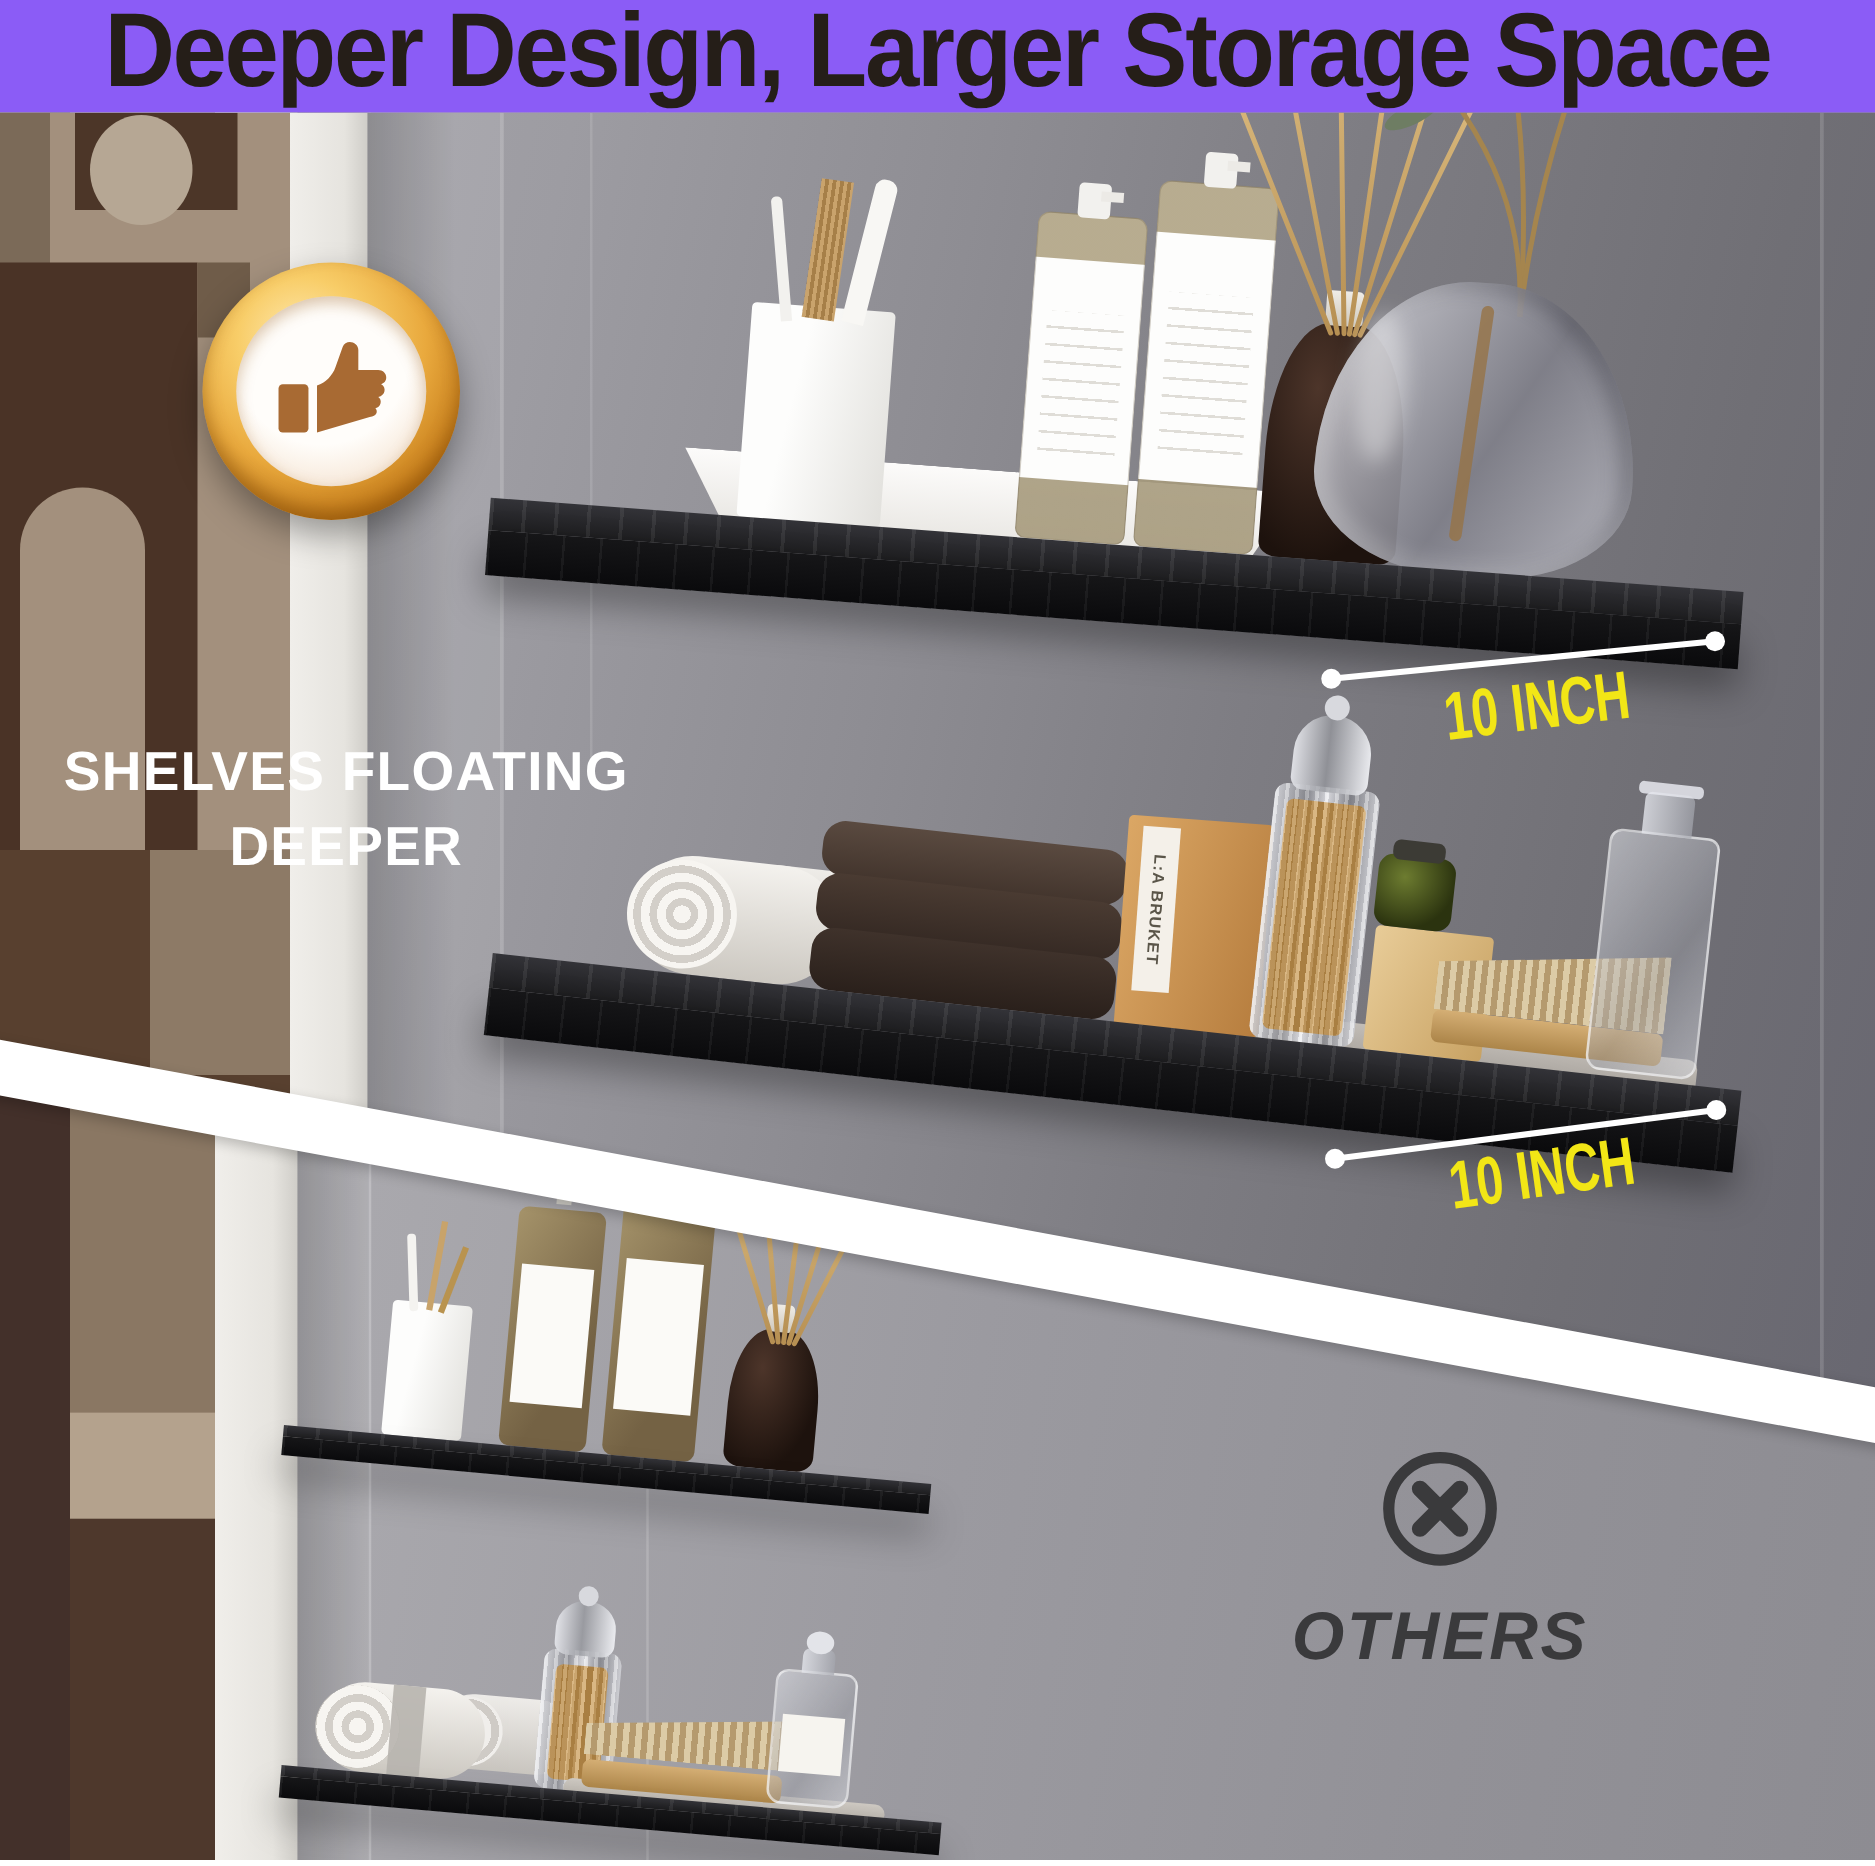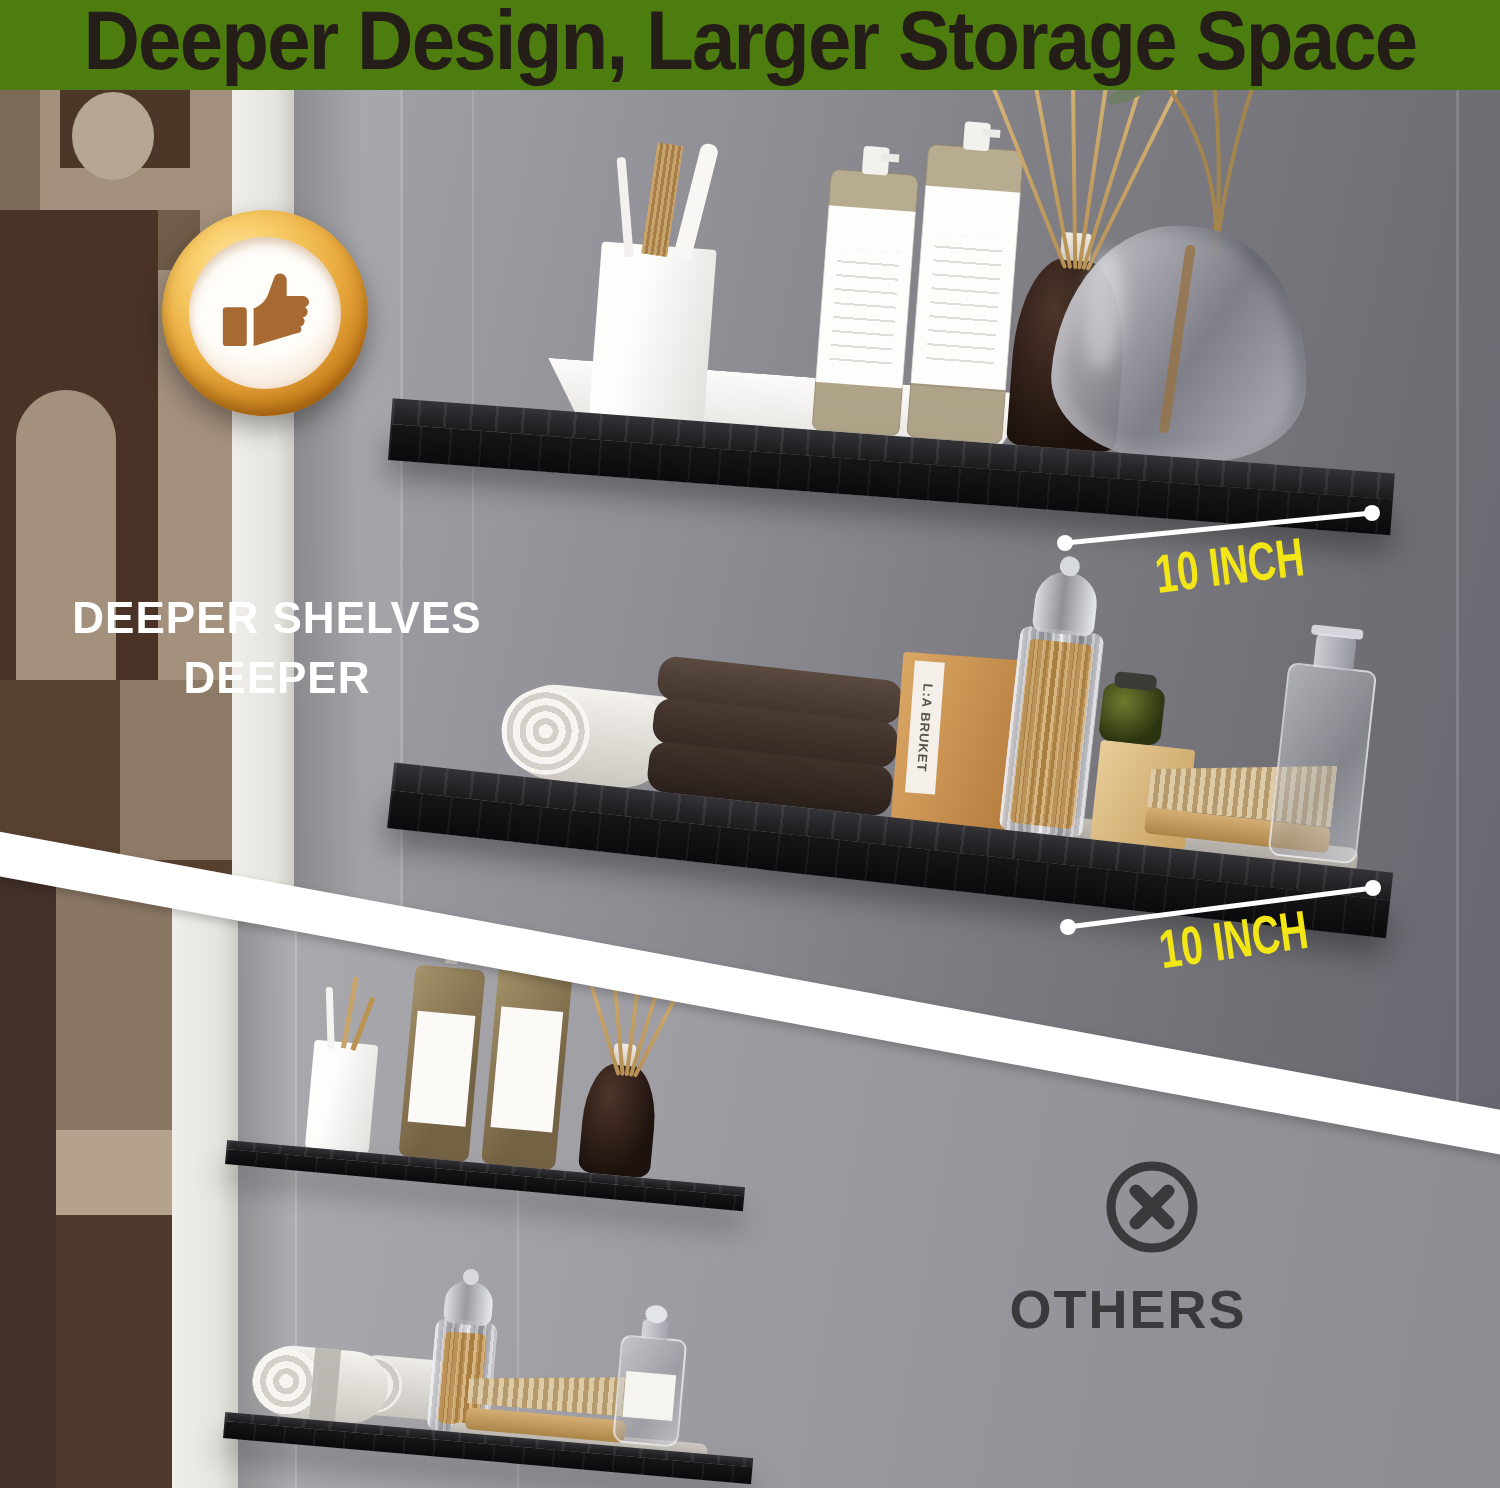--- a/index.html
+++ b/index.html
@@ -1,16 +1,16 @@
 <!DOCTYPE html>
 <html style="--accent-yellow: #F2E616; --title-text: #251E18; --label-white: #FFFFFF; --others-dark: #3A3A3C; --badge-gold: #E2A33C; --shelf-black: #18181A; --divider-white: #FFFFFF;"><head>
 <meta charset="utf-8">
 <style>
   html,body{margin:0;padding:0;background:#fff;}
-  .canvas{position:relative;width:1500px;height:1493px;background:#4d7c0f;overflow:hidden;
+  .canvas{position:relative;width:1500px;height:1493px;background:#8b5cf6;overflow:hidden;
           font-family:"Liberation Sans", sans-serif;}
 
   
   .headline{position:absolute;left:0;top:-8px;width:1500px;text-align:center;
     font-size:84px;font-weight:bold;letter-spacing:-2px;color:var(--title-text,#251E18);
     transform:scaleX(.93);white-space:nowrap;z-index:6;}
 
   
   .photo{position:absolute;left:0;width:1500px;overflow:hidden;}
   .photo-bottom{top:90px;height:1398px;z-index:1;
@@ -201,21 +201,21 @@
       <div class="slab-top" style="bottom:17px;height:9px;"></div>
       <div class="slab-front" style="height:17px;"></div>
     </div>
 
     <div class="others-icon" style="left:1102px;top:1067px;">
       <svg viewBox="0 0 100 100" width="100" height="100">
         <circle cx="50" cy="50" r="41" fill="none" stroke="#3a3a3c" stroke-width="9"></circle>
         <path d="M34 34 L66 66 M66 34 L34 66" stroke="#3a3a3c" stroke-width="13" stroke-linecap="round" fill="none"></path>
       </svg>
     </div>
-    <div class="others-label" style="left:978px;top:1188px;width:300px;">OTHERS</div>
+    <div class="others-label" style="left:1002px;top:1188px;width:300px;font-style:italic;">OTHERS</div>
   </div>
 
   <div class="photo photo-top">
     <div class="art art-top" style="height:900px;">
       <div class="shape" style="left:0;top:0;width:40px;height:160px;background:#7b6a58;"></div>
       <div class="shape" style="left:60px;top:0;width:130px;height:78px;background:#4c3628;"></div>
       <div class="shape" style="left:72px;top:2px;width:82px;height:88px;border-radius:50%;background:#b6a794;"></div>
       <div class="shape" style="left:0;top:120px;width:158px;height:470px;background:#4a3326;"></div>
       <div class="shape" style="left:158px;top:120px;width:42px;height:60px;background:#6f5c49;"></div>
       <div class="shape" style="left:16px;top:300px;width:100px;height:290px;border-radius:60px 60px 0 0;background:#a3907d;"></div>
@@ -233,21 +233,21 @@
       <div class="badge-inner"></div>
       <div class="badge-thumb">
         <svg viewBox="0 0 100 100" width="114" height="114">
           <rect x="13" y="45" width="21" height="34" rx="3" fill="#a86a33"></rect>
           <path fill="#a86a33" d="M40 79 V46 c6-2 11-7 13-13 l5-14 c2-6 11-4 11 2 v14 h14 c6 0 8 8 2 10 4 2 3 8 -2 9 3 2 2 7 -2 8 2 2 1 6 -4 6 z"></path>
         </svg>
       </div>
     </div>
 
     <div class="ours-label ours-sub" style="left:17px;top:498px;width:520px;">
-      <div>DEEPER SHELVES</div>
+      <div>SHELVES FLOATING</div>
       <div>DEEPER</div>
     </div>
 
     <div class="shelf" style="left:388px;top:-100px;width:1005px;height:470px;transform:rotate(4.3deg);transform-origin:0 100%;">
       <div class="it tray-white" style="left:152px;bottom:56px;width:490px;height:58px;"></div>
       <div class="it cup-white" style="left:197px;bottom:62px;width:115px;height:172px;">
         <div style="position:absolute;left:16px;bottom:158px;width:9px;height:100px;background:#f2f1ee;transform:rotate(-9deg);border-radius:4px 4px 0 0;"></div>
         <div style="position:absolute;left:44px;bottom:162px;width:26px;height:112px;background:repeating-linear-gradient(90deg,#c9a36c 0 3px,#a67f48 3px 6px);transform:rotate(4deg);"></div>
         <div style="position:absolute;left:82px;bottom:160px;width:18px;height:118px;background:#f8f7f4;transform:rotate(10deg);border-radius:8px 8px 0 0;"></div>
       </div>

